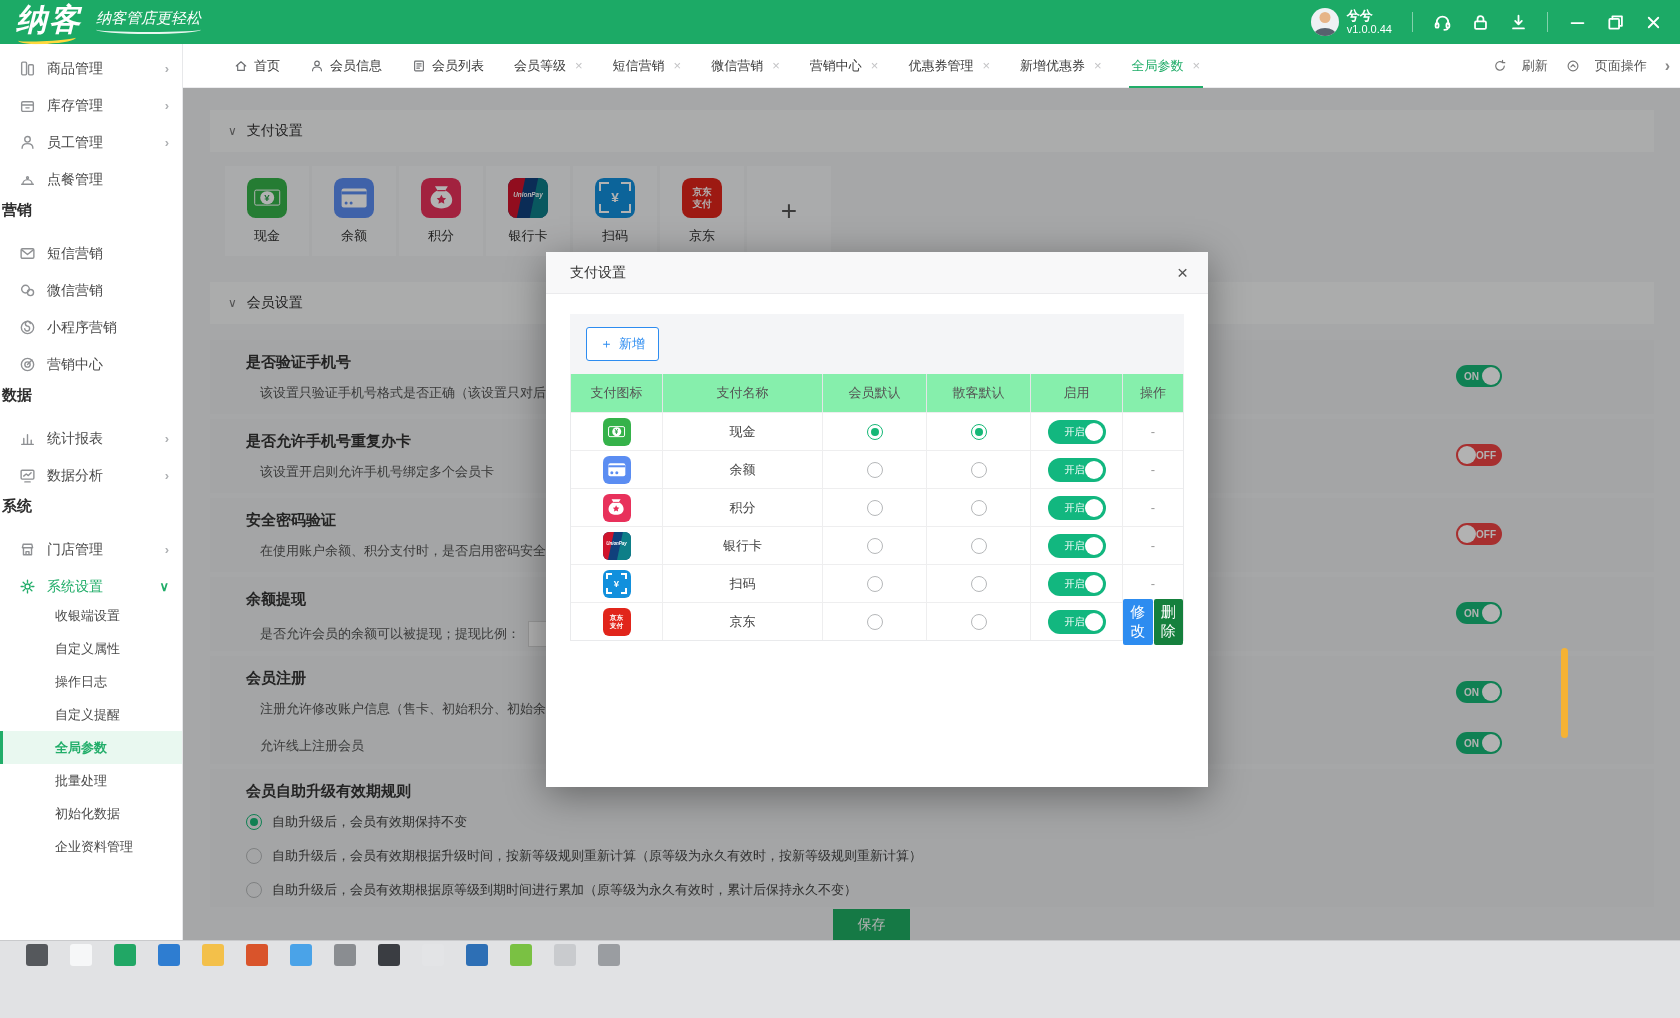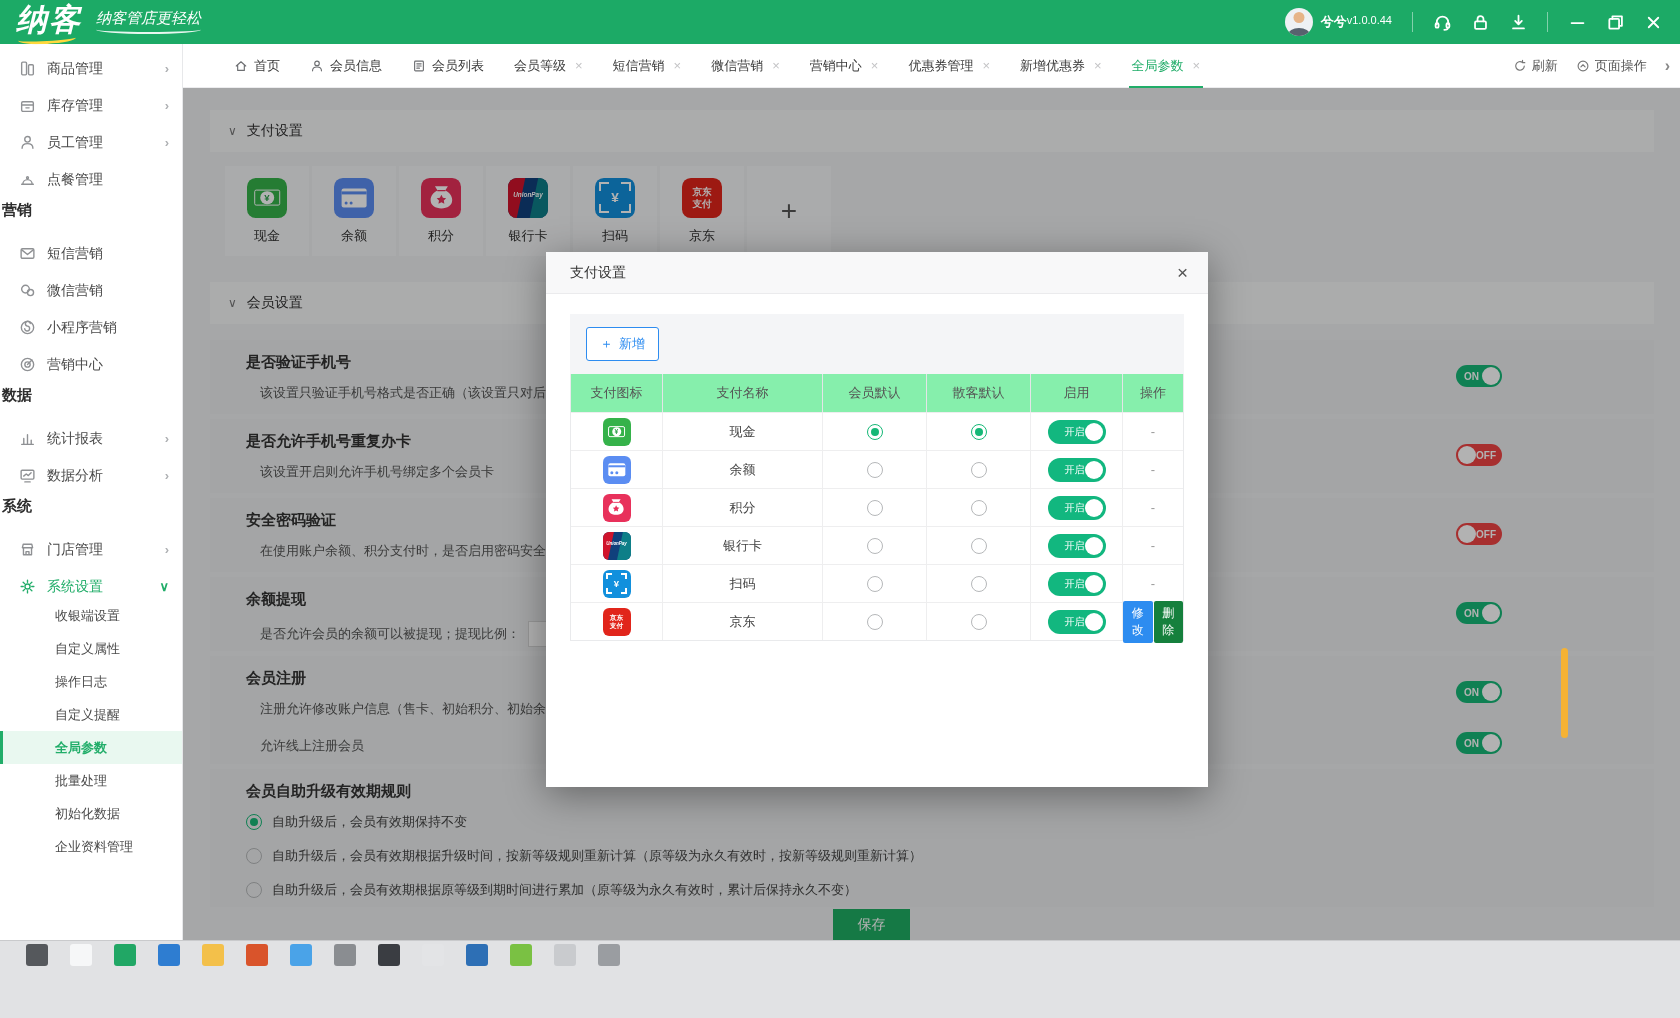--- a/index.html
+++ b/index.html
@@ -14,21 +14,21 @@
 .slogan{font-style:italic;font-size:15px;margin-left:14px;position:relative;padding-bottom:8px;font-family:"DejaVu Serif",serif}
 .slogan::after{content:"";position:absolute;left:0;bottom:2px;width:100%;height:7px;border-bottom:2px solid rgba(255,255,255,.9);border-radius:0 0 100% 100%/0 0 9px 9px}
 .nav{display:flex;margin-left:30px;height:44px}
 .nav-tab{min-width:94px;padding:0 16px;display:flex;align-items:center;justify-content:center;font-size:15px;background:rgba(255,255,255,.17);margin-right:3px;position:relative;cursor:pointer}
 .nav-tab.active{font-weight:bold}
 .nav-tab.active::after{content:"";position:absolute;left:15px;right:15px;bottom:3px;height:3px;background:#fff;border-radius:2px}
 .tb-right{margin-left:auto;display:flex;align-items:center;padding-right:8px}
 .avatar{width:28px;height:28px;border-radius:50%;background:#eef1f4;position:relative;overflow:hidden;margin-right:8px;flex:none}
 .avatar::before{content:"";position:absolute;top:4px;left:50%;transform:translateX(-50%);width:11px;height:11px;border-radius:50%;background:#e6b488}
 .avatar::after{content:"";position:absolute;bottom:-5px;left:50%;transform:translateX(-50%);width:22px;height:13px;border-radius:50% 50% 0 0;background:#57626e}
-.user-meta{display:flex;flex-direction:row;line-height:1.2;margin-right:10px}
+.user-meta{display:flex;flex-direction:column;line-height:1.2;margin-right:10px}
 .user-name{font-size:13px;font-weight:bold}
 .user-ver{font-size:11px}
 .tb-divider{width:1px;height:20px;background:rgba(255,255,255,.45);margin:0 10px}
 .tb-icon{width:38px;height:44px;display:flex;align-items:center;justify-content:center;cursor:pointer}
 .tb-icon svg{width:19px;height:19px;stroke-width:1.5}
 
 
 .sidebar{position:absolute;top:44px;left:0;width:183px;bottom:78px;background:#fff;border-right:1px solid #e7e8ea;z-index:50;overflow:hidden}
 .side-item{height:37px;display:flex;align-items:center;padding:12px 13px 0 19px;color:#4a4a4a;font-size:14px;cursor:pointer}
 .side-item .s-icon{width:17px;height:17px;margin-right:11px;color:#8f9194;display:flex;flex:none}
@@ -43,21 +43,21 @@
 
 
 .tabbar{position:absolute;top:44px;left:183px;right:0;height:44px;background:#fff;border-bottom:1px solid #ececee;display:flex;align-items:center;padding-left:36px;z-index:40}
 .tab{display:flex;align-items:center;height:44px;padding:0 15px;font-size:13px;color:#3a3a3a;position:relative;cursor:pointer}
 .tab .t-icon{margin-right:6px;display:flex;color:#6d6f72}
 .tab .t-icon svg{width:14px;height:14px}
 .tab .t-close{margin-left:9px;color:#c3c3c5;font-size:13px}
 .tab.active{color:#21ad69}
 .tab.active::after{content:"";position:absolute;bottom:0;left:12px;right:12px;height:2px;background:#21ad69}
 .tb-actions{position:absolute;right:10px;top:0;height:44px;display:flex;align-items:center;gap:18px;color:#555;font-size:13px}
-.action{display:flex;align-items:center;gap:5px;cursor:pointer}
+.action{display:flex;align-items:center;gap:15px;cursor:pointer}
 .action svg{width:14px;height:14px;color:#777}
 .more-chev{color:#888;font-size:16px;font-weight:bold;cursor:pointer}
 
 
 .content{position:absolute;top:88px;left:183px;right:0;bottom:78px;background:#eef0f1;overflow:hidden}
 .sec-bar{position:absolute;left:27px;right:26px;height:42px;background:#f5f6f7;display:flex;align-items:center;padding-left:18px;font-size:14px;color:#333;gap:10px}
 .sec-bar .chev{color:#777;font-size:12px}
 #sec-pay{top:22px}
 #sec-member{top:194px}
 #pay-cards{position:absolute;top:78px;left:42px;display:flex;gap:3px}
@@ -99,21 +99,21 @@
 .m-table{border:1px solid #e9eaec;border-top:none}
 .t-head{display:flex;background:#eff0f3}
 .t-row{display:flex;background:#fff;border-top:1px solid #eeeeef}
 .t-cell{display:flex;align-items:center;justify-content:center;border-right:1px solid #eeeeef;height:37px;font-size:13px;color:#444}
 .t-head .t-cell{height:38px;color:#555;border-right-color:#e4e5e8;background:#86efac}
 .t-cell:last-child{border-right:none}
 .c0{width:92px}.c1{width:160px}.c2{width:104px}.c3{width:104px}.c4{width:92px}.c5{width:60px}
 .pill{position:relative;width:58px;height:24px;border-radius:12px;background:#12b77f;cursor:pointer;flex:none}
 .pill span{position:absolute;left:17px;top:50%;transform:translateY(-50%);color:#fff;font-size:10px}
 .pill i{position:absolute;right:3px;top:3px;width:18px;height:18px;border-radius:50%;background:#fff}
-.btn-mini{border:none;color:#fff;font-size:12px;padding:4px 5px;border-radius:2px;cursor:pointer}
+.btn-mini{border:none;color:#fff;font-size:15px;padding:4px 5px;border-radius:2px;cursor:pointer}
 .btn-edit{background:#2d8cf0}
 .btn-del{background:#15803d;margin-left:1px}
 .op-dash{color:#999}
 
 
 .pm{position:relative;overflow:hidden;flex:none}
 .pm-cash{background:#35b24a}
 .pm-cash .note{position:absolute;left:50%;top:50%;transform:translate(-50%,-50%);width:64%;height:42%;border:1.5px solid #fff;border-radius:2px}
 .pm-cash .coin{position:absolute;left:50%;top:50%;transform:translate(-50%,-50%);width:34%;height:34%;background:#fff;border-radius:50%;display:flex;align-items:center;justify-content:center;color:#2ea04a;font-weight:bold}
 .pm-balance{background:#5b8df2}

